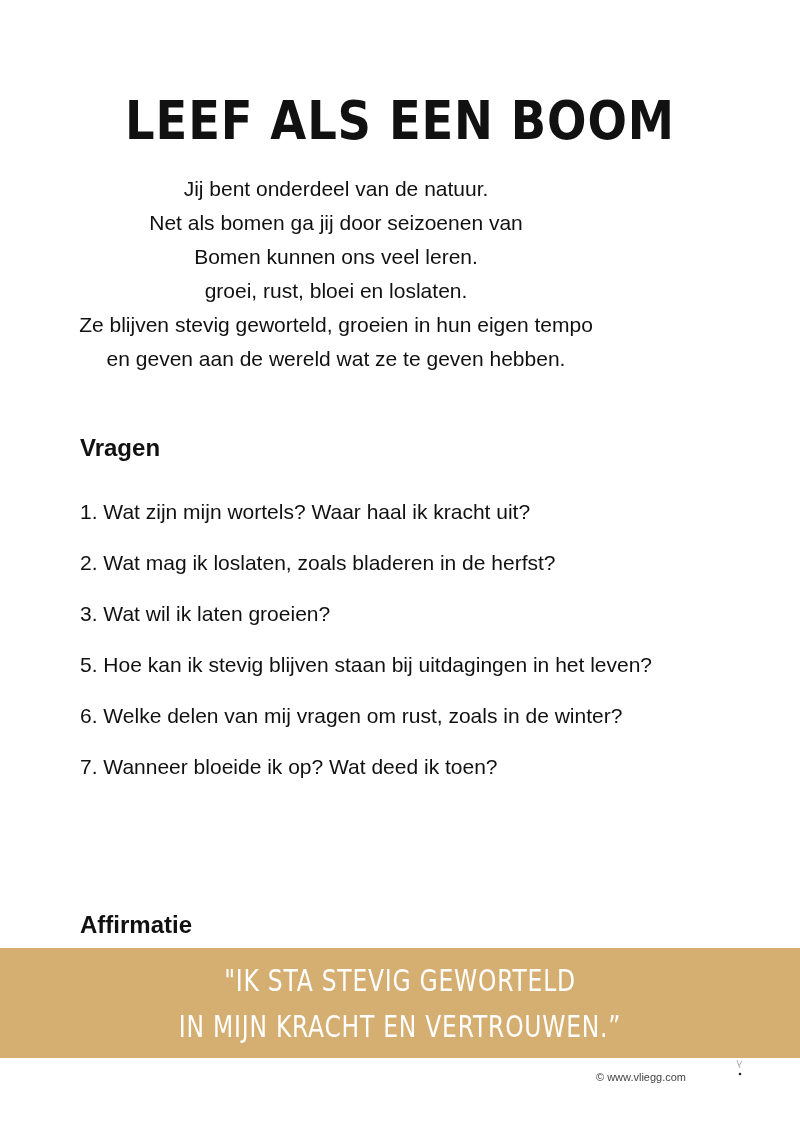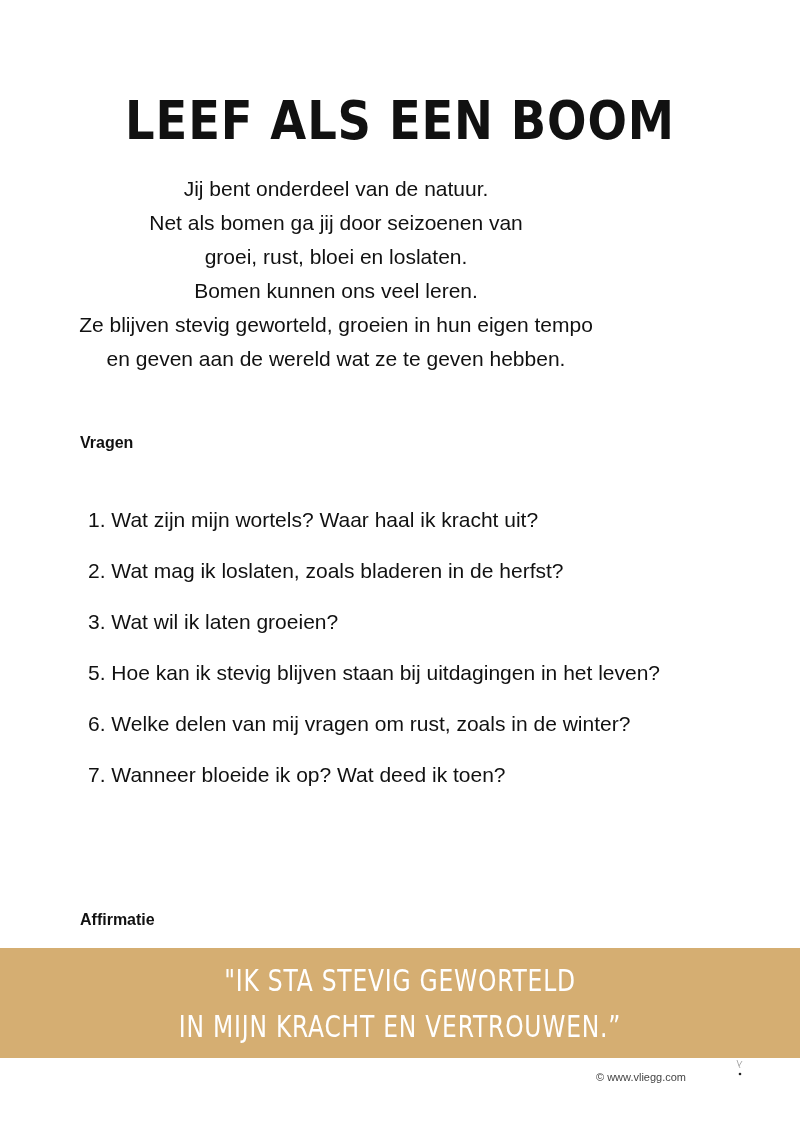--- a/index.html
+++ b/index.html
@@ -9,23 +9,23 @@
     font-family: "DejaVu Sans", sans-serif; font-weight: bold; font-size: 54px;
     letter-spacing: 1px; transform: scaleX(0.86); transform-origin: center; line-height: 66px;
   }
   .intro {
     position: absolute; top: 172px; left: 0; width: 672px; text-align: center;
     font-family: "Liberation Sans", sans-serif; font-size: 21px; line-height: 34px; color: #111;
   }
   .intro div { white-space: nowrap; }
   .heading {
     position: absolute; left: 80px;
-    font-family: "Liberation Sans", sans-serif; font-weight: bold; font-size: 16px; color: #111;
+    font-family: "Liberation Sans", sans-serif; font-weight: bold; font-size: 24px; color: #111;
   }
-  .q-list { position: absolute; top: 498px; left: 80px; margin: 8px; padding: 0; list-style: none;
+  .q-list { position: absolute; top: 498px; left: 80px; margin: 0; padding: 0; list-style: none;
     font-family: "Liberation Sans", sans-serif; font-size: 21px; color: #111; }
   .q-list li { height: 51px; line-height: 28px; white-space: nowrap; }
   .band {
     position: absolute; top: 948px; left: 0; width: 800px; height: 110px;
     background: #d5ae72; text-align: center;
   }
   .band .aff {
     font-family: "DejaVu Sans", sans-serif; font-size: 30px; color: #ffffff;
     line-height: 46px; padding-top: 10px; transform: scaleX(0.78); transform-origin: center;
     letter-spacing: 1px; white-space: nowrap;
@@ -37,22 +37,22 @@
   .footer .mark { position: absolute; left: 138px; top: -12px; width: 12px; height: 18px; }
 </style>
 </head>
 <body>
 
 <div class="title">LEEF ALS EEN BOOM</div>
 
 <div class="intro">
   <div>Jij bent onderdeel van de natuur.</div>
   <div>Net als bomen ga jij door seizoenen van</div>
+  <div>Bomen kunnen ons veel leren.</div>
   <div>groei, rust, bloei en loslaten.</div>
-  <div>Bomen kunnen ons veel leren.</div>
   <div>Ze blijven stevig geworteld, groeien in hun eigen tempo</div>
   <div>en geven aan de wereld wat ze te geven hebben.</div>
 </div>
 
 <div class="heading" style="top: 434px;">Vragen</div>
 
 <ul class="q-list">
   <li>1. Wat zijn mijn wortels? Waar haal ik kracht uit?</li>
   <li>2. Wat mag ik loslaten, zoals bladeren in de herfst?</li>
   <li>3. Wat wil ik laten groeien?</li>

